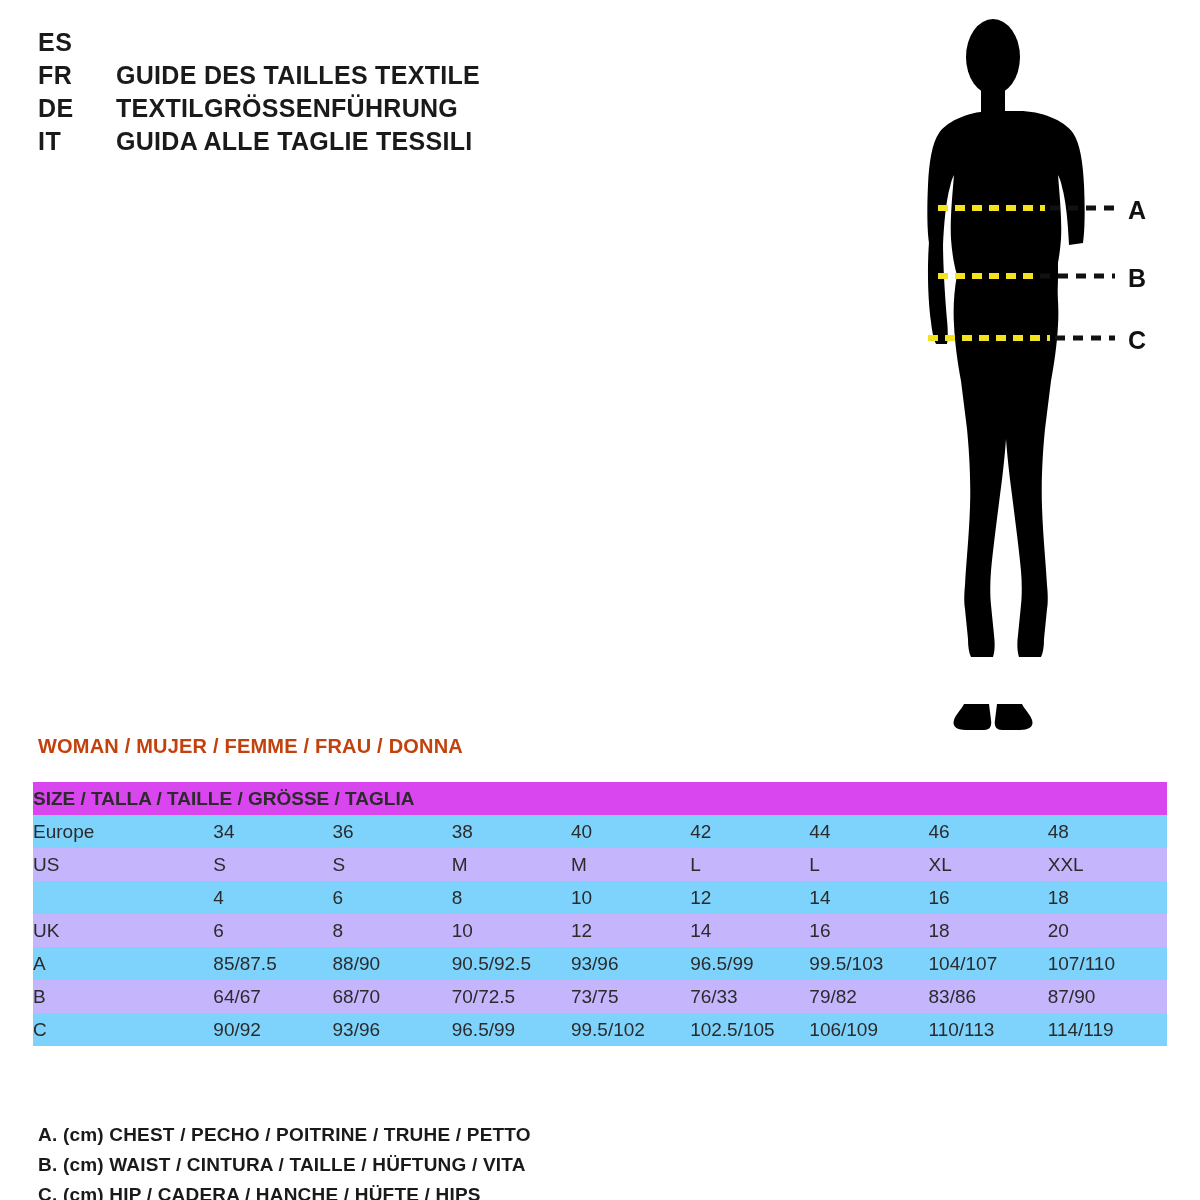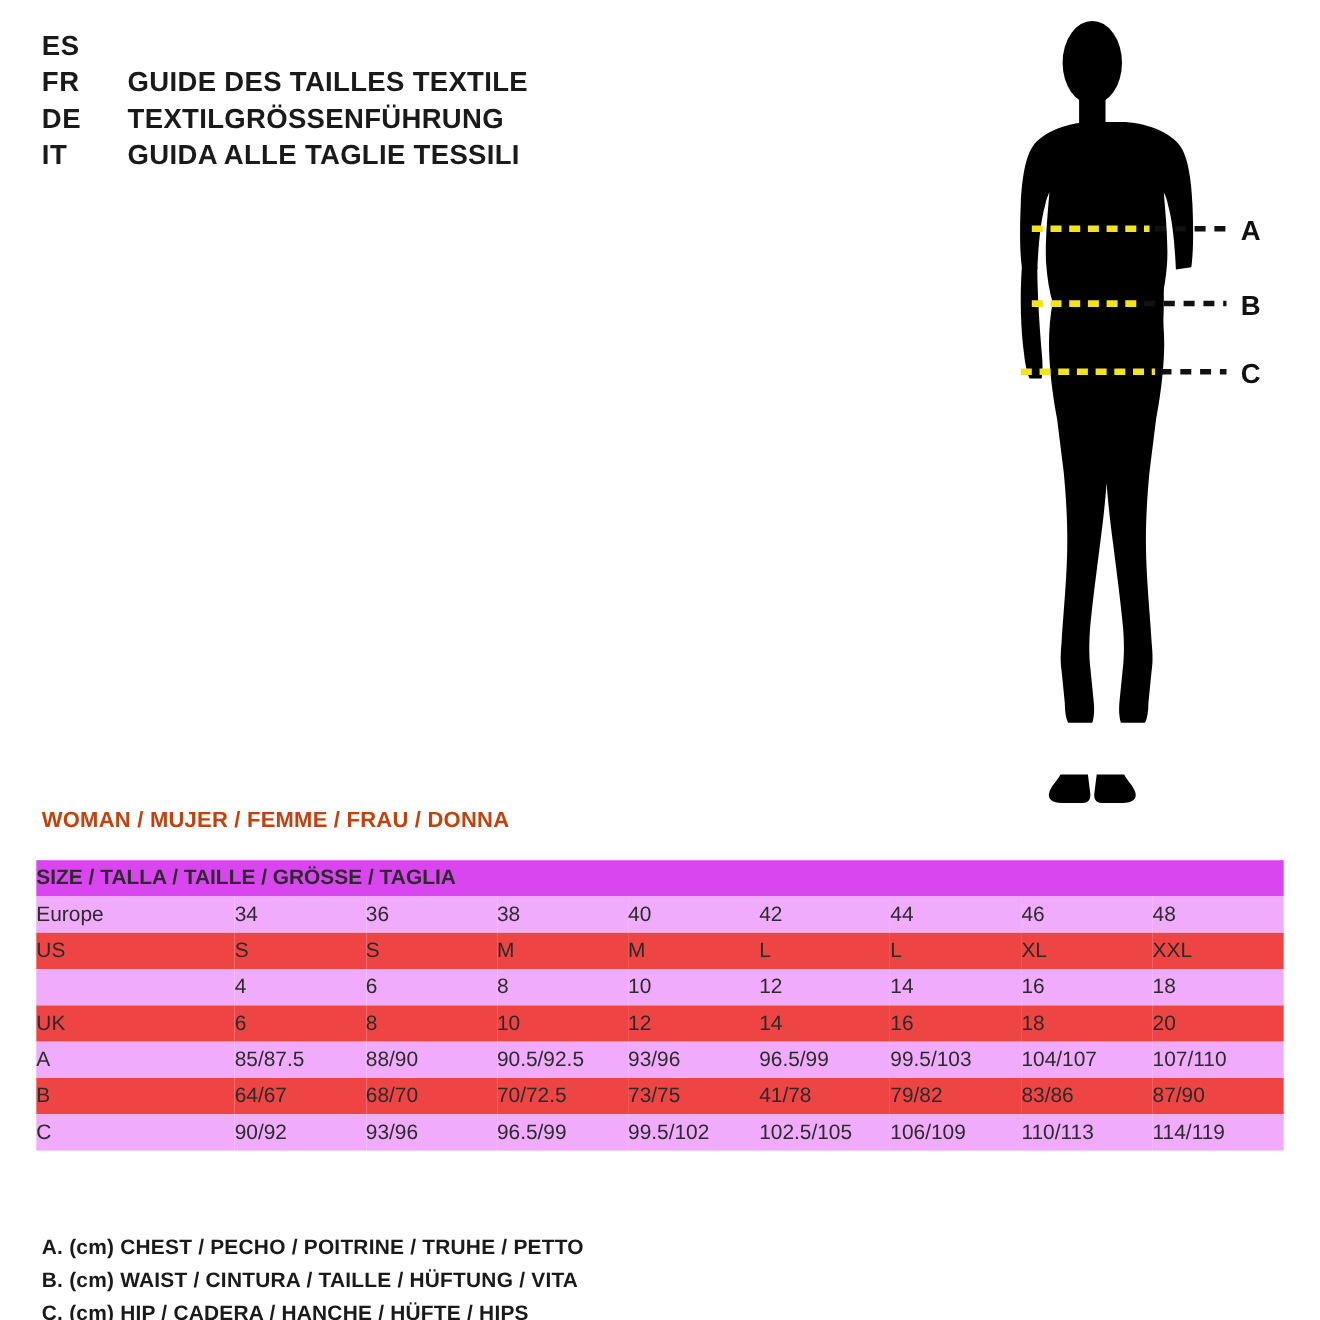--- a/index.html
+++ b/index.html
@@ -89,22 +89,22 @@
     color: #2b2b2b;
   }
   .row-head td {
     background: #d946ef;
     font-weight: 700;
     color: #1a1a1a;
     padding-left: 9px;
     font-size: 19px;
     height: 31px;
   }
-  .row-light td { background: #f0abfc; }
-  .row-dark td  { background: #ef4444; }
+  .row-light td { background: #7dd3fc; }
+  .row-dark td  { background: #c4b5fd; }
 
   td.rowlabel {
     padding-left: 9px;
     text-align: left;
     width: 180px;
   }
   td.cell {
     width: 119px;
   }
 
@@ -288,21 +288,21 @@
       <td class="cell">104/107</td>
       <td class="cell">107/110</td>
     </tr>
 
     <tr class="row-dark">
       <td class="rowlabel">B</td>
       <td class="cell">64/67</td>
       <td class="cell">68/70</td>
       <td class="cell">70/72.5</td>
       <td class="cell">73/75</td>
-      <td class="cell">41/78</td>
+      <td class="cell">76/33</td>
       <td class="cell">79/82</td>
       <td class="cell">83/86</td>
       <td class="cell">87/90</td>
     </tr>
 
     <tr class="row-light">
       <td class="rowlabel">C</td>
       <td class="cell">90/92</td>
       <td class="cell">93/96</td>
       <td class="cell">96.5/99</td>

